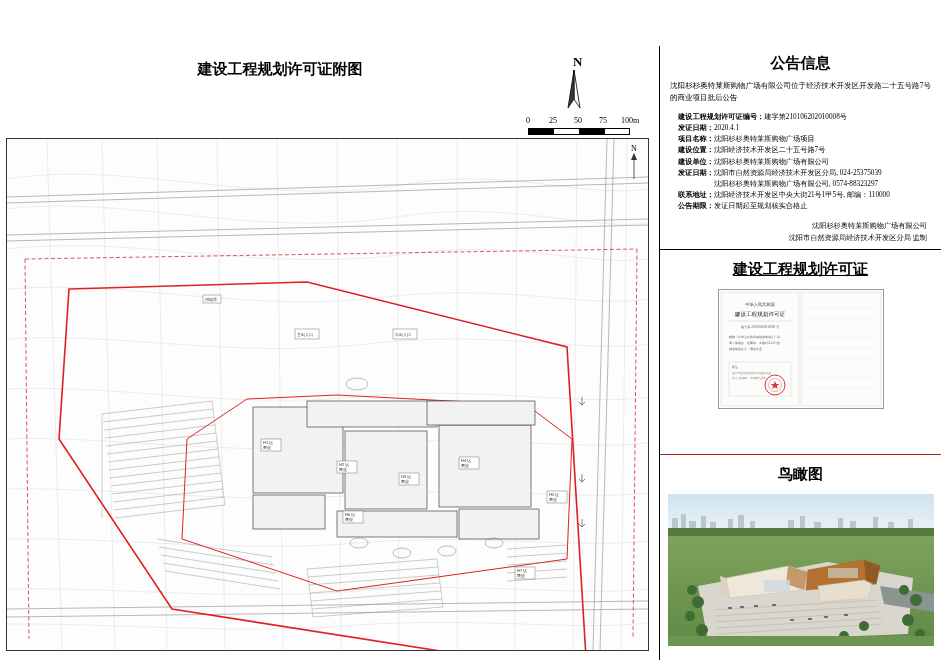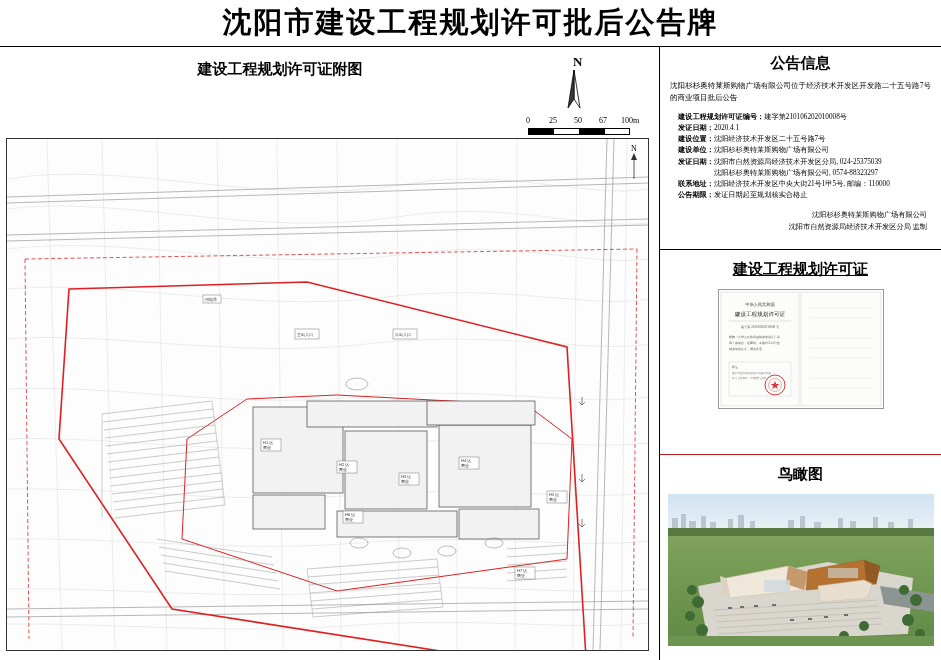--- a/index.html
+++ b/index.html
@@ -197,42 +197,39 @@
     position: relative;
     overflow: hidden;
     background: #8fb27a;
   }
 </style>
 </head>
 <body>
 
 <div class="page">
 
-  <div class="title-bar">
-    <div class="title">沈阳市建设工程规划许可批后公告牌</div>
-  </div>
 
   <div class="left-panel">
 
     <div class="map-caption">建设工程规划许可证附图</div>
 
     <div class="compass">
       <div class="n-letter">N</div>
       <svg width="36" height="46" viewBox="0 0 36 46">
         <polygon points="18,2 24,40 18,31" fill="#ffffff" stroke="#000" stroke-width="0.8"></polygon>
         <polygon points="18,2 12,40 18,31" fill="#3a3a3a" stroke="#000" stroke-width="0.8"></polygon>
       </svg>
     </div>
 
     <div class="scalebar">
       <div class="ticks">
         <span style="left:8px;">0</span>
         <span style="left:33px;">25</span>
         <span style="left:58px;">50</span>
-        <span style="left:83px;">67</span>
+        <span style="left:83px;">75</span>
         <span style="left:110px;">100m</span>
       </div>
       <div class="bar">
         <div></div>
           <div></div>
           <div></div>
           <div></div>
       </div>
     </div>
 
@@ -411,20 +408,23 @@
       <div class="sec-head">公告信息</div>
       <div class="notice-lead">沈阳杉杉奥特莱斯购物广场有限公司位于经济技术开发区开发路二十五号路7号的商业项目批后公告</div>
       <div class="field-list">
         <div class="field">
           <span class="k">建设工程规划许可证编号：</span><span>建字第210106202010008号</span>
         </div>
         <div class="field">
           <span class="k">发证日期：</span><span>2020.4.1</span>
         </div>
         <div class="field">
+          <span class="k">项目名称：</span><span>沈阳杉杉奥特莱斯购物广场项目</span>
+        </div>
+        <div class="field">
           <span class="k">建设位置：</span><span>沈阳经济技术开发区二十五号路7号</span>
         </div>
         <div class="field">
           <span class="k">建设单位：</span><span>沈阳杉杉奥特莱斯购物广场有限公司</span>
         </div>
         <div class="field">
           <span class="k">发证日期：</span><span>沈阳市自然资源局经济技术开发区分局, 024-25375039</span>
         </div>
         <div class="field" style="padding-left:36px;">
           <span class="k"></span><span>沈阳杉杉奥特莱斯购物广场有限公司, 0574-88323297</span>

